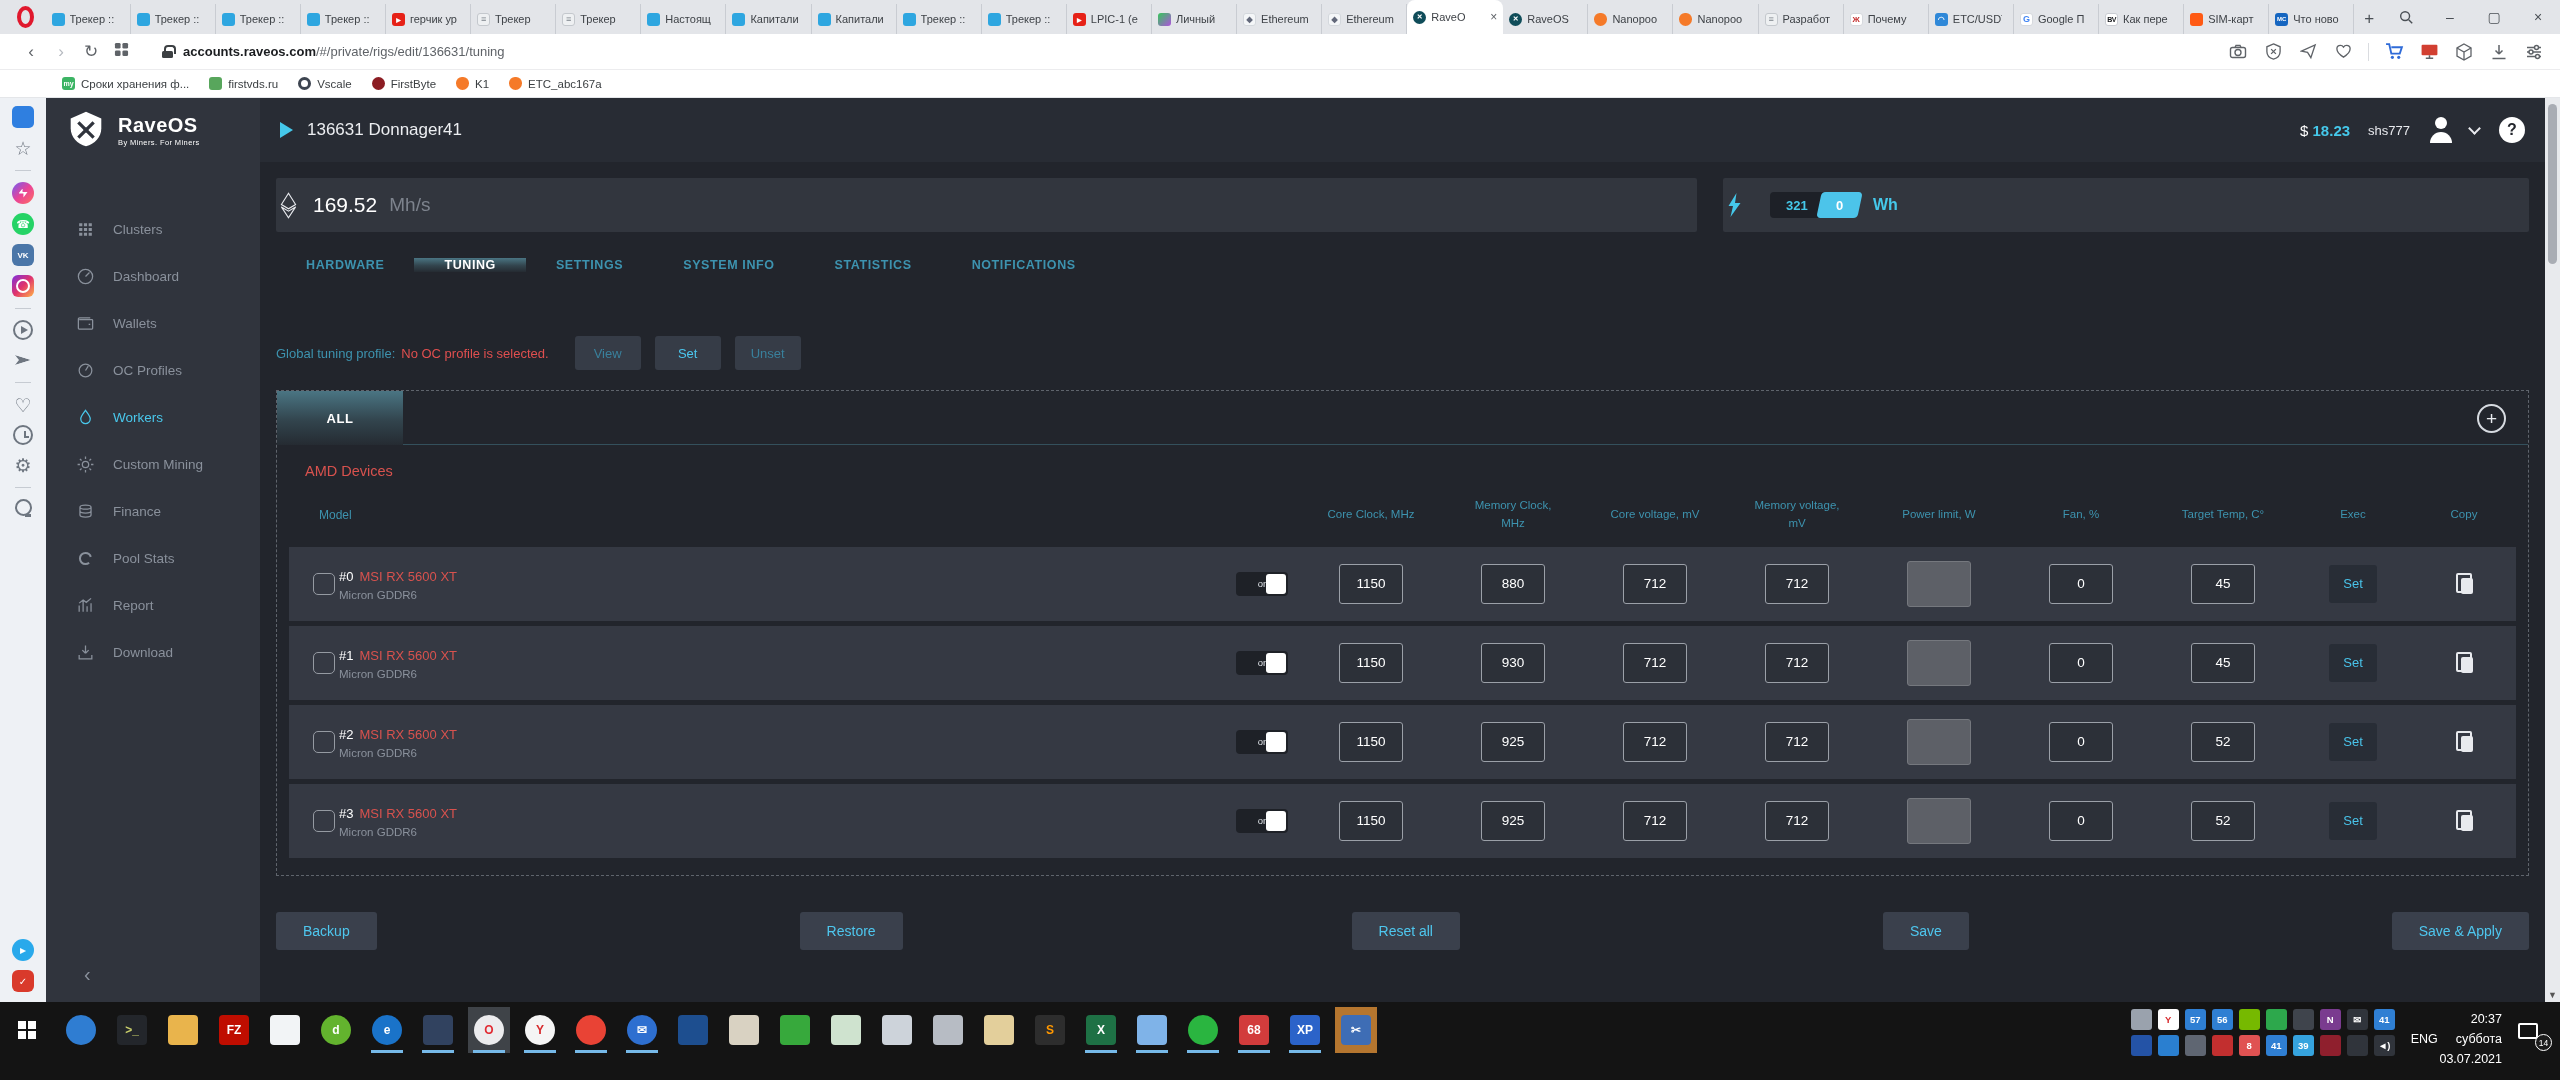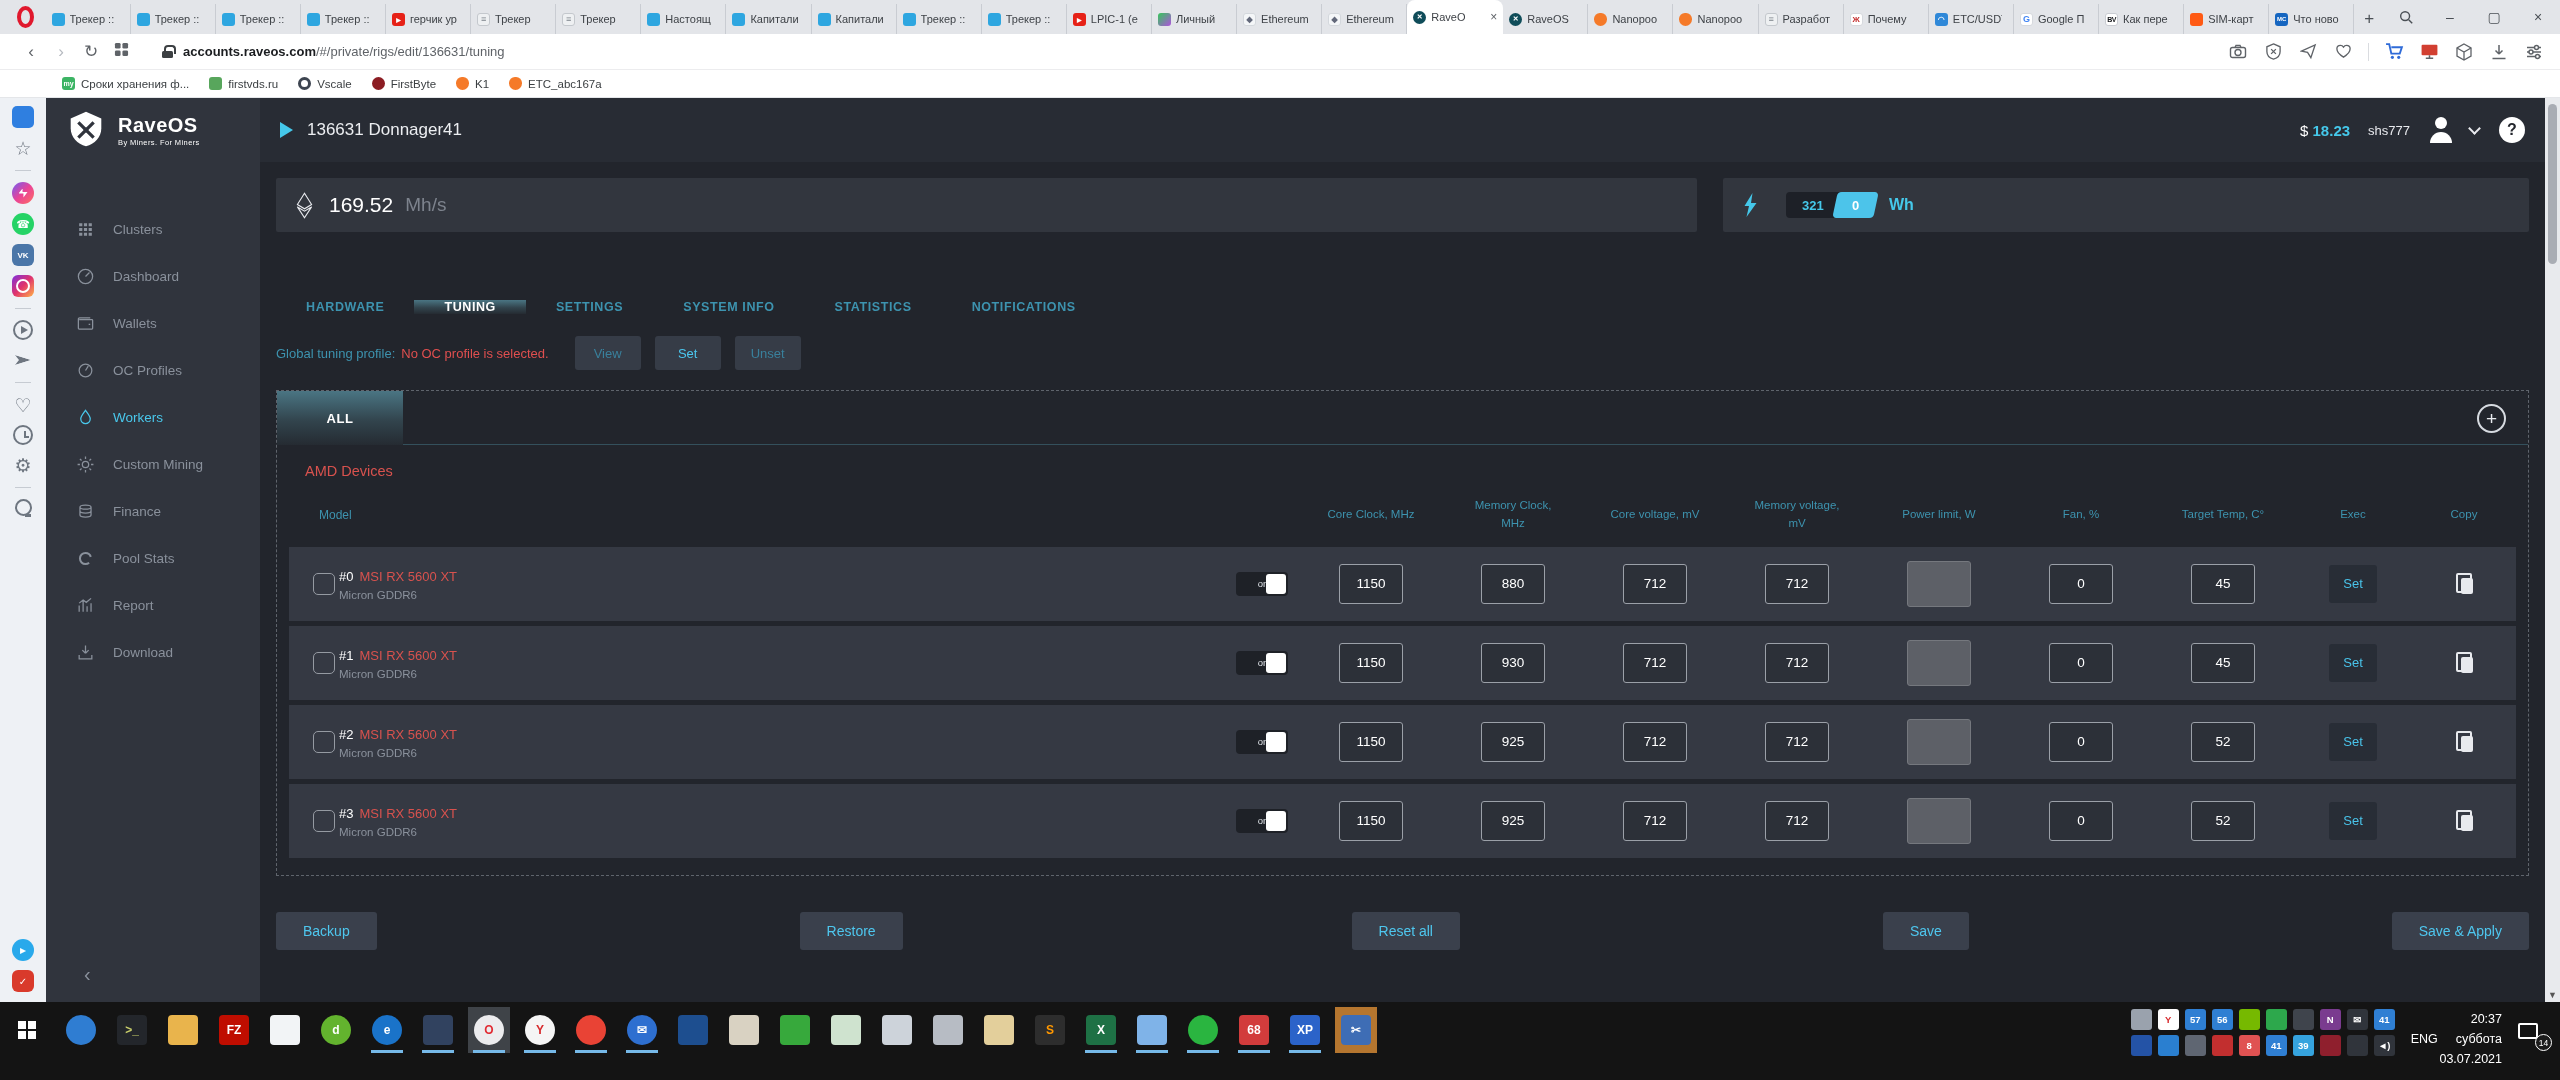--- a/index.html
+++ b/index.html
@@ -109,32 +109,32 @@
   .balance b{color:#45c8ea;font-weight:bold}
   .uname{color:#e8eaee;font-size:13px;margin-right:16px}
   .avatar{width:30px;height:30px;position:relative;margin-right:8px}
   .avatar::before{content:"";position:absolute;top:2px;left:9px;width:12px;height:12px;border-radius:50%;background:#fff}
   .avatar::after{content:"";position:absolute;bottom:2px;left:4px;width:22px;height:11px;border-radius:11px 11px 0 0;background:#fff}
   .chev{width:9px;height:9px;border-right:2px solid #e8eaee;border-bottom:2px solid #e8eaee;transform:rotate(45deg);margin:0 20px 4px 6px}
   .helpc{width:26px;height:26px;border-radius:50%;background:#fff;color:#22252c;font-weight:bold;font-size:16px;display:flex;align-items:center;justify-content:center}
 
   .rcontent{padding:0 16px;flex:1;display:flex;flex-direction:column}
   .statbar{margin-top:16px;display:flex;gap:26px;height:54px}
-  .stat{background:#32363e;border-radius:2px;display:flex;align-items:center;padding-left:20px}
+  .stat{background:#32363e;border-radius:2px;display:flex;align-items:center;padding-left:4px}
   .stat.hash{flex:1}
   .stat.power{width:806px}
   .hval{color:#fff;font-size:21px;margin-left:16px}
   .hunit{color:#7d838d;font-size:19px;margin-left:12px}
   .chip{display:flex;align-items:flex-end;margin-left:28px}
   .chip .c1{background:#1d2027;color:#45c8ea;font-size:13px;font-weight:bold;height:26px;display:flex;align-items:center;padding:0 16px;border-radius:4px 0 0 4px}
   .chip .c2{background:#4cc4ea;color:#fff;font-size:13px;font-weight:bold;height:26px;display:flex;align-items:center;padding:0 17px;border-radius:4px;transform:skewX(-12deg);margin-left:-5px}
   .chip .c2 span{transform:skewX(12deg)}
   .wh{color:#45c8ea;font-weight:bold;font-size:16px;margin-left:13px}
 
-  .rtabsrow{margin-top:26px;display:flex;align-items:flex-end;height:56px}
+  .rtabsrow{margin-top:26px;display:flex;align-items:flex-start;height:56px}
   .rtab{padding:0 30px;display:flex;align-items:center;font-size:12.5px;font-weight:bold;letter-spacing:.6px;color:#3d93af;cursor:pointer}
   .rtab[data-active="true"]{color:#fff;background:linear-gradient(180deg,#4a7583 0%,#32444d 55%,#252b32 100%)}
   .rright{margin-left:auto;display:flex;align-items:center;gap:13px}
   .miningbtn{height:38px;padding:0 20px;background:#353b47;border-radius:3px;display:flex;align-items:center;gap:10px;color:#45c8ea;font-size:14px;cursor:pointer}
   .mico{width:20px;height:20px;border-radius:50%;background:#3cb9e0;position:relative}
   .mico::before{content:"";position:absolute;left:5px;top:9px;width:11px;height:2px;background:#fff;transform:rotate(-45deg)}
   .mico::after{content:"";position:absolute;left:6px;top:5px;width:9px;height:5px;border-top:2px solid #fff;border-radius:50% 50% 0 0;transform:rotate(-45deg)}
   .actions{width:252px;height:38px;border:1px solid #c7cbd2;border-radius:3px;background:#23262d;color:#fff;font-size:13.5px;display:flex;align-items:center;justify-content:space-between;padding:0 14px;cursor:pointer}
   .caret{width:8px;height:8px;border-right:2px solid #fff;border-bottom:2px solid #fff;transform:rotate(45deg);margin-bottom:3px}
 

